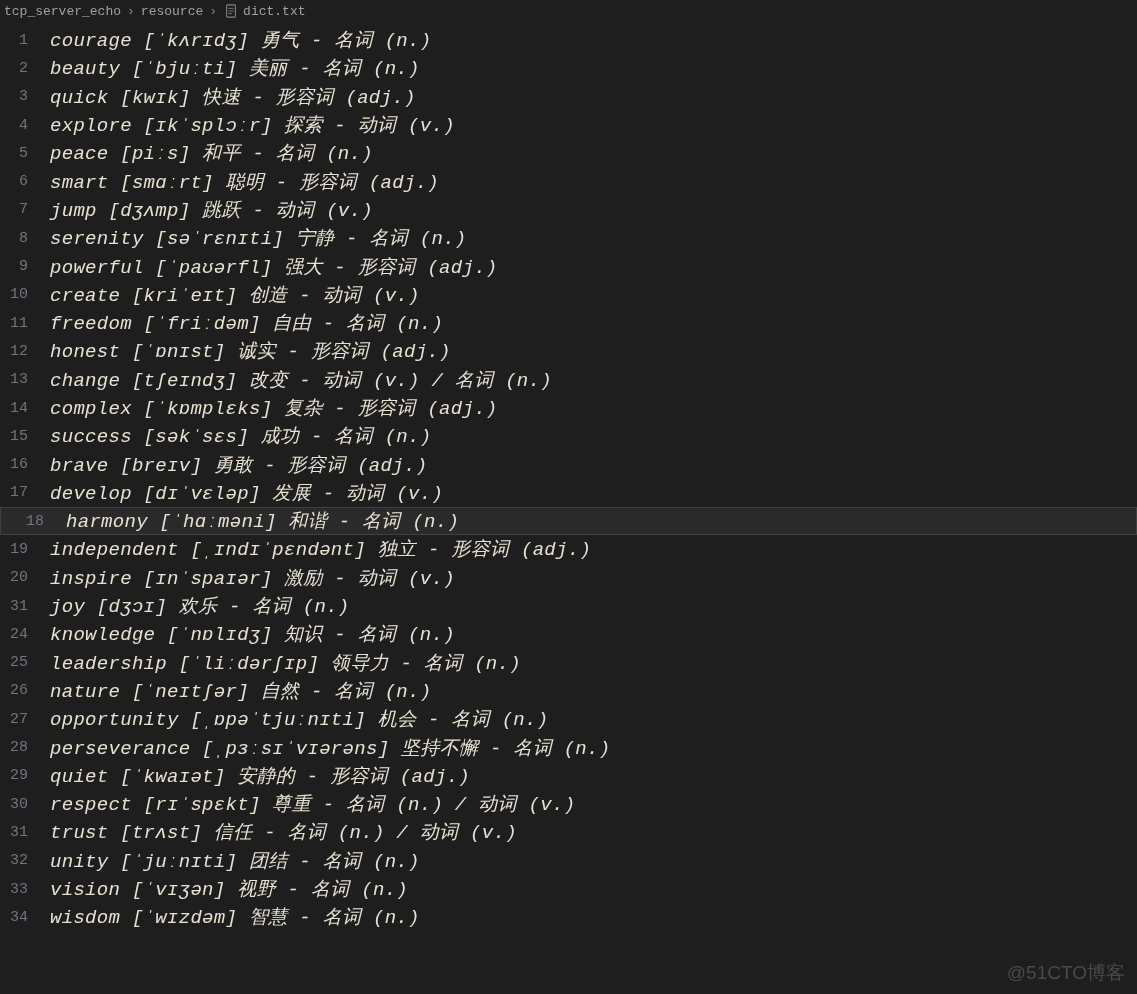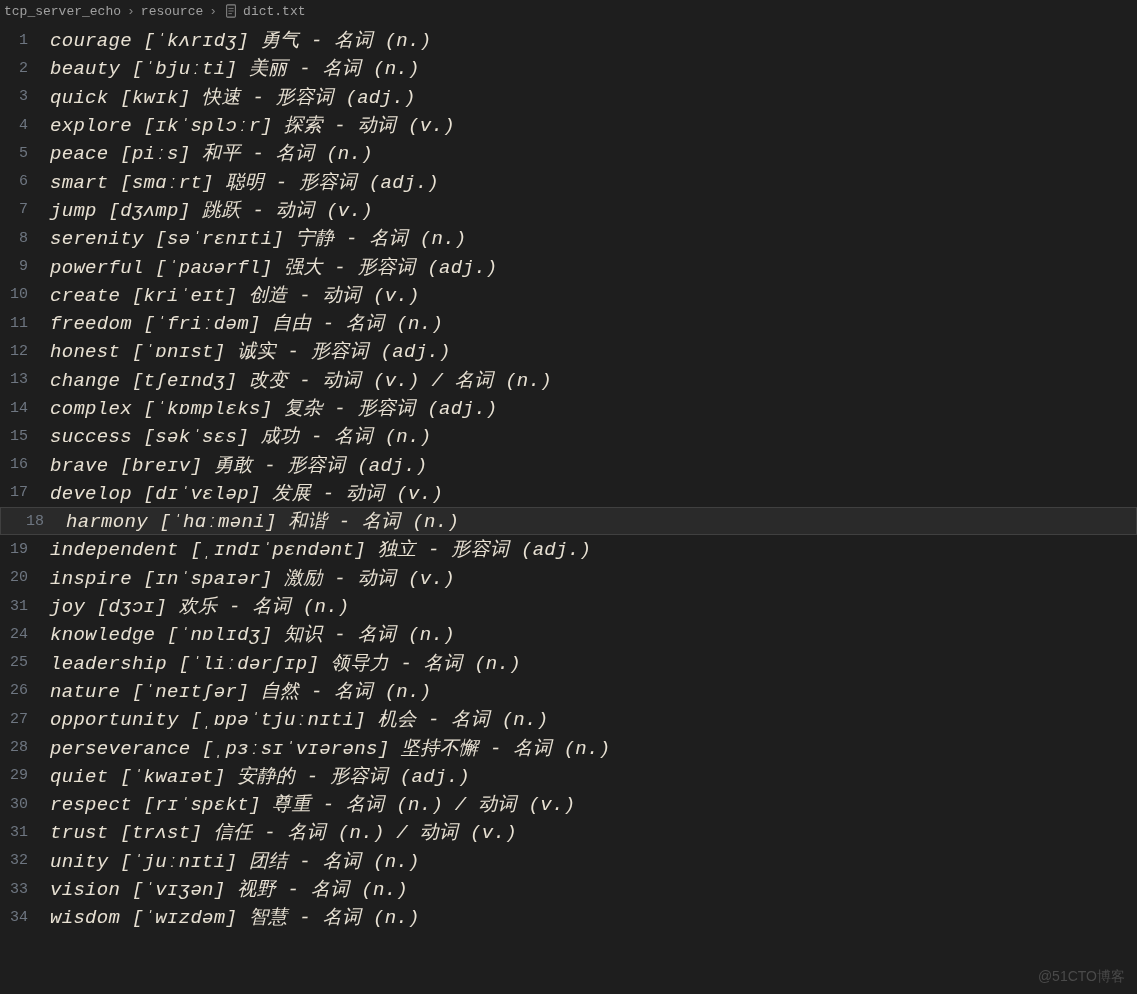--- a/index.html
+++ b/index.html
@@ -68,21 +68,21 @@
       color: #e8e1d3;
       font-size: 19px;
       letter-spacing: 0.3px;
       font-style: italic;
     }
     .watermark {
       position: absolute;
       bottom: 8px;
       right: 12px;
       color: #4a4a4a;
-      font-size: 14px;
+      font-size: 19px;
       font-family: sans-serif;
     }
   </style>
 </head>
 <body>
 
 <div class="breadcrumb">
   <span class="breadcrumb-item">tcp_server_echo</span>
   <span class="breadcrumb-sep">›</span>
   <span class="breadcrumb-item">resource</span>

